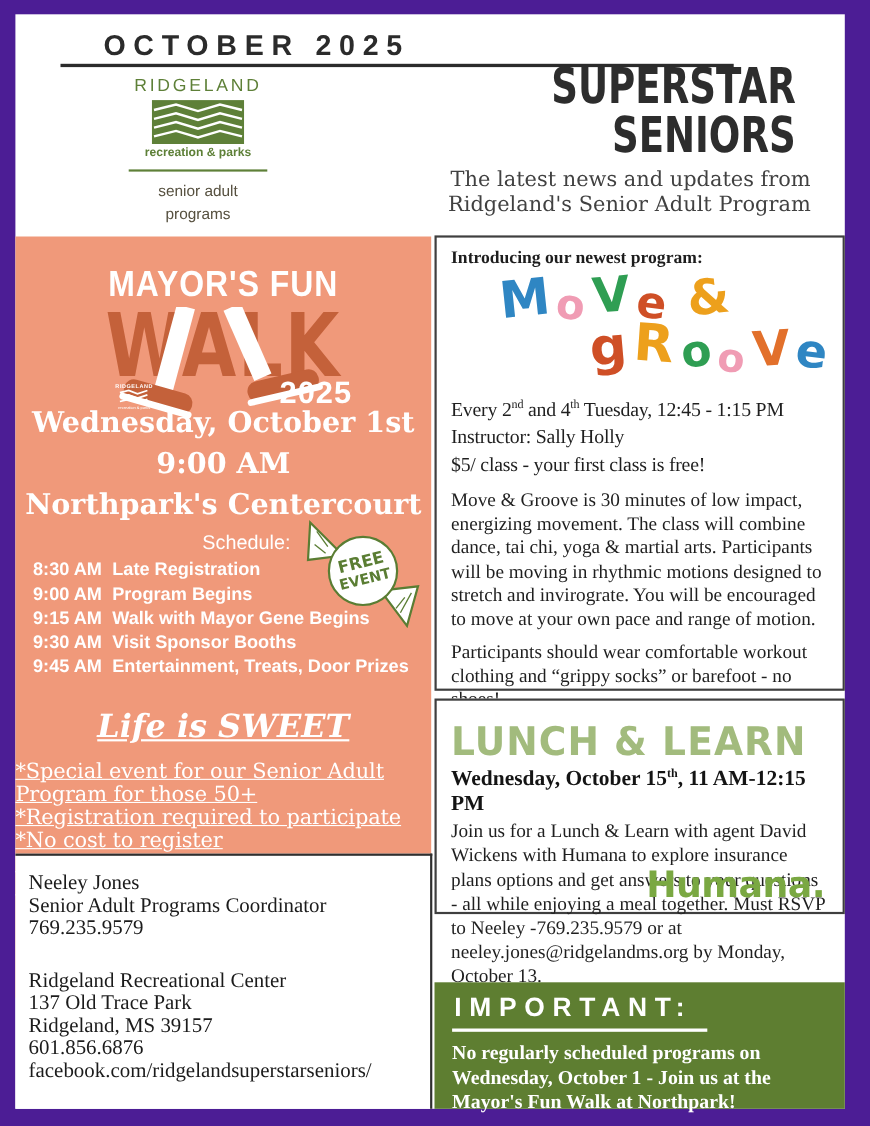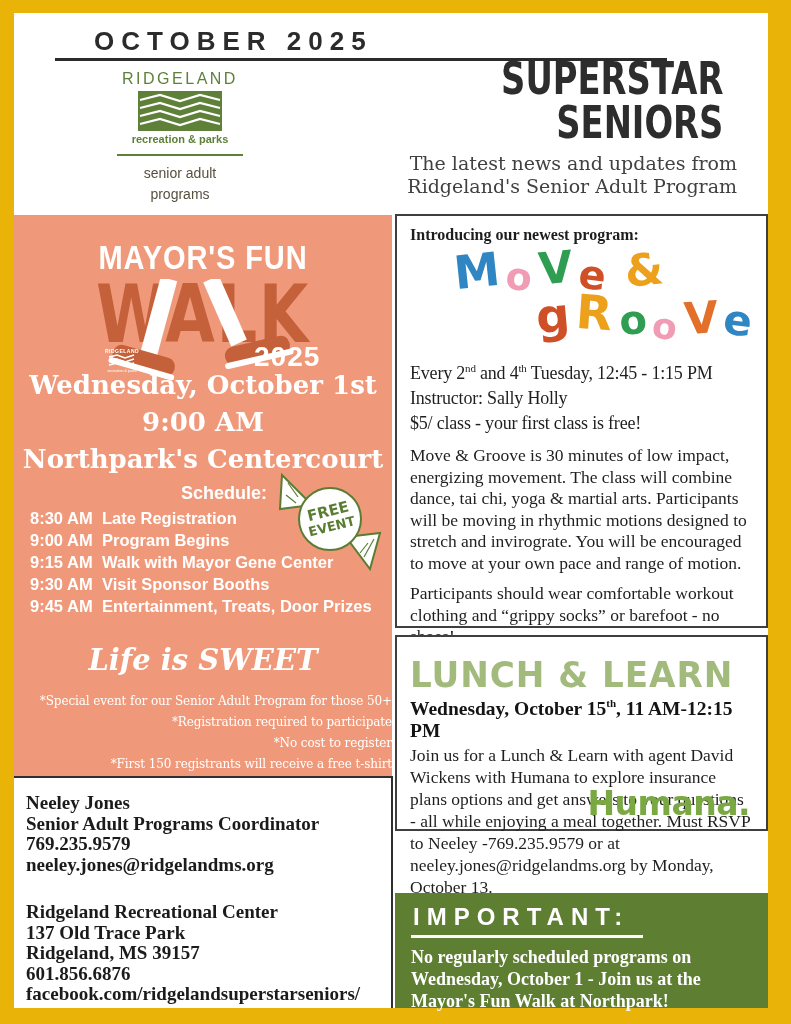--- a/index.html
+++ b/index.html
@@ -20,30 +20,30 @@
 
   
   .orange-panel{position:absolute;left:0;top:202px;width:378px;height:692px;background:#f0997a;color:#fff;}
   .mayors{position:absolute;left:0;right:0;top:24px;text-align:center;font-size:33px;font-weight:800;letter-spacing:1px;transform:scaleX(0.88);}
   .walk-wrap{position:absolute;left:0;right:0;top:58px;height:124px;}
   .walk-word{text-align:center;font-family:"DejaVu Sans",sans-serif;font-size:80px;line-height:84px;font-weight:800;color:#c4613a;letter-spacing:2px;transform:scaleX(0.8);}
   .legs-svg{position:absolute;left:50%;top:6px;transform:translateX(-52%);}
   .walk-year{position:absolute;left:240px;top:68px;font-size:28px;font-weight:800;letter-spacing:1px;}
   .walk-minilogo{position:absolute;left:90px;top:74px;}
   .dateblock{position:absolute;left:0;right:0;top:152px;text-align:center;font-family:"DejaVu Serif",serif;font-weight:700;font-size:26px;line-height:37px;}
-  .sched-label{position:absolute;left:0;right:0;top:268px;text-align:center;padding-left:42px;font-size:18px;font-weight:700;}
+  .sched-label{position:absolute;left:0;right:0;top:268px;text-align:center;padding-left:42px;font-size:18px;font-weight:400;}
   .sched-rows{position:absolute;left:16px;right:6px;top:292px;z-index:2;}
   .sched-row{display:flex;line-height:22px;font-size:16.5px;font-weight:600;}
   .sched-time{width:72px;flex:none;}
   .candy{position:absolute;right:6px;top:248px;z-index:1;}
-  .sweet{position:absolute;left:0;right:0;top:428px;text-align:center;font-family:"DejaVu Serif",serif;font-weight:700;font-style:italic;font-size:29px;}
-  .footnotes{position:absolute;left:0;right:0;top:476px;text-align:right;font-family:"DejaVu Serif",serif;font-size:12px;line-height:21px;letter-spacing:-0.1px;}
-
-  
-  .contact-box{position:absolute;left:0;top:763px;width:379px;height:232px;background:#fff;border-top:2px solid #2f2f2f;border-right:2px solid #2f2f2f;box-sizing:border-box;padding:15px 0 0 12px;font-family:"Liberation Serif",serif;font-weight:700;font-size:19px;line-height:20.5px;color:#1b1b1b;}
+  .sweet{position:absolute;left:0;right:0;top:428px;text-align:center;font-family:"DejaVu Serif",serif;font-weight:700;font-style:italic;font-size:29px;text-decoration:underline;}
+  .footnotes{position:absolute;left:0;right:0;top:476px;text-align:left;font-family:"DejaVu Serif",serif;font-size:19px;line-height:21px;letter-spacing:-0.1px;text-decoration:underline;}
+
+  
+  .contact-box{position:absolute;left:0;top:763px;width:379px;height:232px;background:#fff;border-top:2px solid #2f2f2f;border-right:2px solid #2f2f2f;box-sizing:border-box;padding:15px 0 0 12px;font-family:"Liberation Serif",serif;font-weight:400;font-size:19px;line-height:20.5px;color:#1b1b1b;}
   .contact-gap{height:27px;}
 
   
   .rbox{position:absolute;left:381px;width:373px;background:#fff;border:2px solid #3f3f3f;box-sizing:border-box;}
   .box1{top:201px;height:414px;padding:10px 13px;}
   .intro{font-family:"Liberation Serif",serif;font-weight:700;font-size:16px;color:#1d1d1d;}
   .mg-logo{position:relative;height:112px;}
   .mg-line{position:absolute;white-space:nowrap;}
   .mg-l1{left:44px;top:0;}
   .mg-l2{left:126px;top:44px;}
@@ -58,21 +58,21 @@
   .ll-body{font-family:"Liberation Serif",serif;font-size:17.5px;line-height:22px;color:#1f1f1f;margin-top:2px;}
   .humana{position:absolute;right:16px;bottom:6px;font-family:"DejaVu Sans",sans-serif;font-size:33px;font-weight:800;color:#7aa842;letter-spacing:-0.5px;}
 
   .green-box{position:absolute;left:381px;top:880px;width:373px;height:115px;background:#5e7e31;box-sizing:border-box;padding:10px 16px;color:#fff;}
   .imp-heading{display:inline-block;font-size:24px;font-weight:800;letter-spacing:7px;border-bottom:3px solid #fff;padding:0 14px 4px 2px;}
   .imp-body{margin-top:8px;font-family:"Liberation Serif",serif;font-weight:700;font-size:18px;line-height:22px;}
 </style>
 </head>
 <body>
 
-<div class="page" style="background-color: #eab308;">
+<div class="page" style="background-color: #4c1d95;">
   <div class="content">
 
     <div class="issue" style="color: rgb(43, 43, 43);">OCTOBER 2025</div>
     <div class="issue-rule"></div>
 
     <div class="logo-block">
       <div class="logo-name" style="color: rgb(94, 128, 56);">RIDGELAND</div>
       <svg class="logo-waves" width="84" height="40" viewBox="0 0 84 40">
         <rect width="84" height="40" fill="#5e8038"></rect>
         <g stroke="#ffffff" stroke-width="2.2" fill="none">
@@ -139,21 +139,21 @@
         <div class="sched-row">
           <span class="sched-time">8:30 AM</span>
           <span>Late Registration</span>
         </div>
         <div class="sched-row">
           <span class="sched-time">9:00 AM</span>
           <span>Program Begins</span>
         </div>
         <div class="sched-row">
           <span class="sched-time">9:15 AM</span>
-          <span>Walk with Mayor Gene Center</span>
+          <span>Walk with Mayor Gene Begins</span>
         </div>
         <div class="sched-row">
           <span class="sched-time">9:30 AM</span>
           <span>Visit Sponsor Booths</span>
         </div>
         <div class="sched-row">
           <span class="sched-time">9:45 AM</span>
           <span>Entertainment, Treats, Door Prizes</span>
         </div>
       </div>
@@ -183,21 +183,20 @@
         <div>*Registration required to participate</div>
         <div>*No cost to register</div>
         <div>*First 150 registrants will receive a free t-shirt</div>
       </div>
     </section>
 
     <section class="contact-box">
       <div>Neeley Jones</div>
       <div>Senior Adult Programs Coordinator</div>
       <div>769.235.9579</div>
-      <div>neeley.jones@ridgelandms.org</div>
       <div class="contact-gap"></div>
       <div>Ridgeland Recreational Center</div>
       <div>137 Old Trace Park</div>
       <div>Ridgeland, MS 39157</div>
       <div>601.856.6876</div>
       <div>facebook.com/ridgelandsuperstarseniors/</div>
     </section>
 
     <section class="rbox box1">
       <div class="intro">Introducing our newest program:</div>

